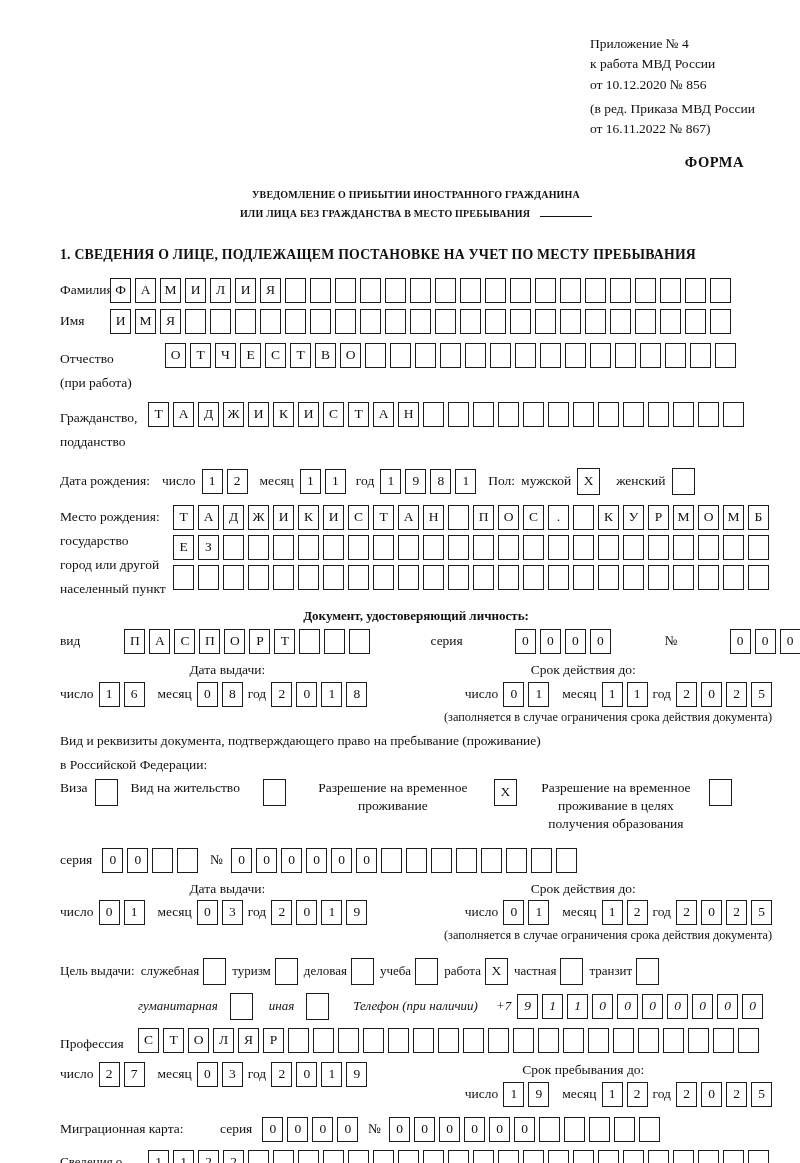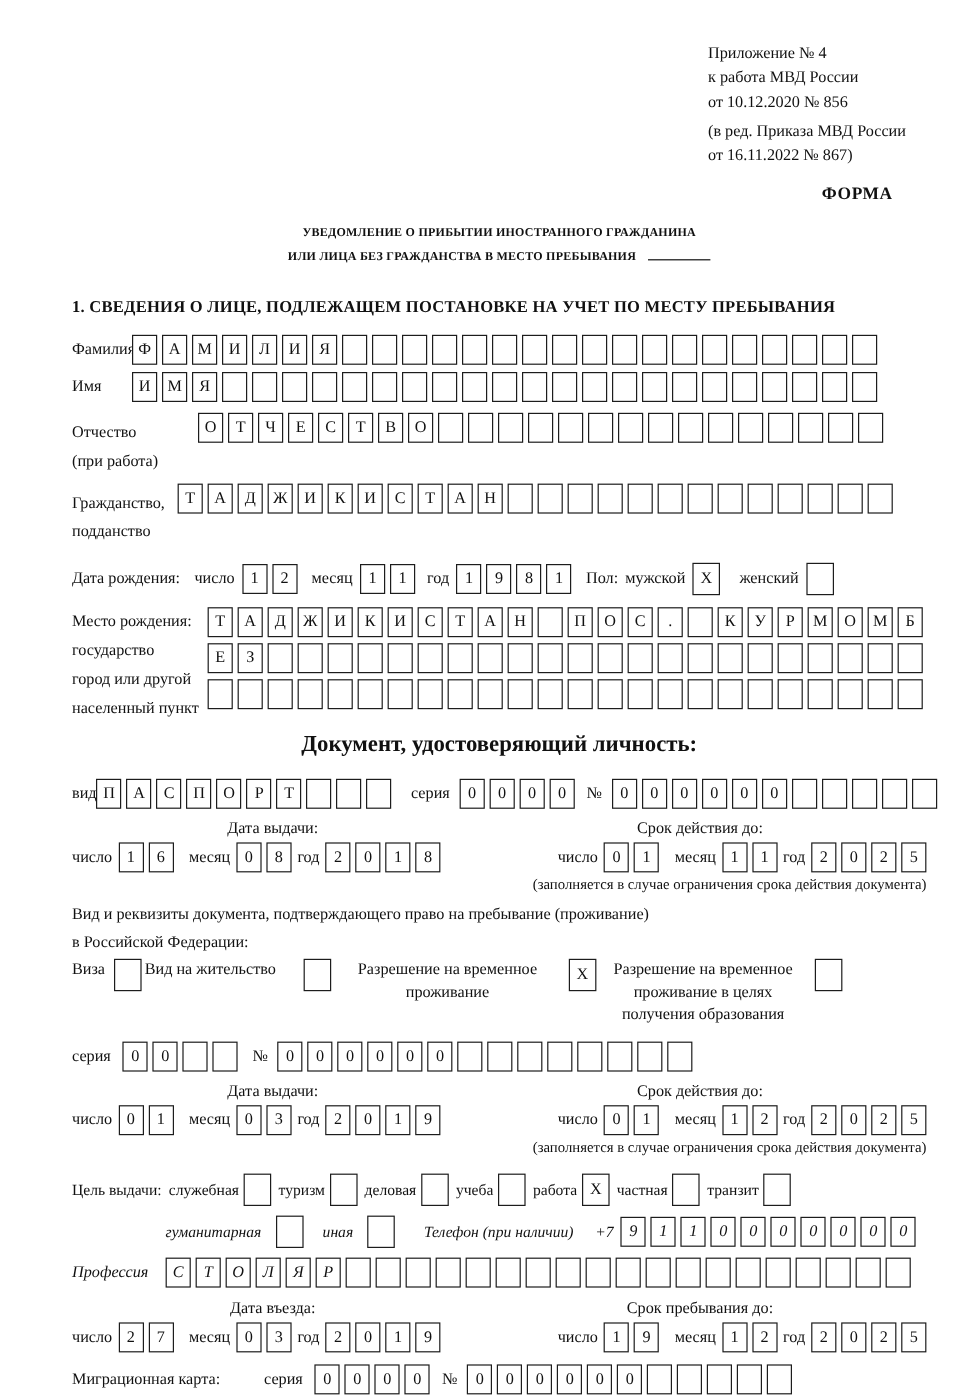--- a/index.html
+++ b/index.html
@@ -34,21 +34,21 @@
   .inline-lbl{padding-top:4px;white-space:nowrap;}
   .dates-row{display:flex;margin-top:8px;}
   .dates-col{display:flex;flex-direction:column;}
   .dates-col.left{flex:0 0 47%;}
   .dates-col.right{flex:1;}
   .dates-head{text-align:center;margin-bottom:3px;}
   .dates-fields{display:flex;align-items:center;gap:5px;}
   .dates-fields .inline-lbl{padding-top:0;}
   .doc-note{text-align:right;font-size:12.3px;margin-top:3px;}
 
-  .center-bold{text-align:center;font-weight:bold;font-size:19px;}
+  .center-bold{text-align:center;font-weight:bold;font-size:13px;}
   .opt{display:inline-flex;align-items:center;gap:4px;white-space:nowrap;}
   .optcol{display:inline-flex;align-items:flex-start;gap:7px;}
   .optcol .txt{text-align:center;line-height:1.35;}
   .purpose-row{display:flex;align-items:center;gap:6px;font-size:13px;margin-top:14px;white-space:nowrap;}
 </style>
 </head>
 <body>
 
 <div class="appendix">
   <div>Приложение № 4</div>
@@ -310,21 +310,21 @@
         <span class="cell"></span>
         <span class="cell"></span>
         <span class="cell"></span>
         <span class="cell"></span>
       </span>
   </div>
 </div>
 
 <div class="center-bold" style="margin-top:7px;">Документ, удостоверяющий личность:</div>
 
-<div class="frow" style="margin-top:17px;align-items:center;">
+<div class="frow" style="margin-top:5px;align-items:center;gap:44px;">
   <span class="inline-lbl" style="padding-top:0;width:52px;">вид</span>
   <span class="cells">
       <span class="cell">П</span>
       <span class="cell">А</span>
       <span class="cell">С</span>
       <span class="cell">П</span>
       <span class="cell">О</span>
       <span class="cell">Р</span>
       <span class="cell">Т</span>
       <span class="cell"></span>
@@ -398,21 +398,21 @@
           <span class="cell">5</span>
         </span>
     </div>
     <div class="doc-note">(заполняется в случае ограничения срока действия документа)</div>
   </div>
 </div>
 
 <div style="margin-top:8px;">Вид и реквизиты документа, подтверждающего право на пребывание (проживание)</div>
 <div style="margin-top:7px;">в Российской Федерации:</div>
 
-<div class="frow" style="margin-top:5px;gap:3px;">
+<div class="frow" style="margin-top:5px;gap:13px;">
   <span class="optcol">
     <span class="txt">Виза</span>
     <span class="cells cb">
         <span class="cell"></span>
       </span>
   </span>
   <span class="optcol">
     <span class="txt">Вид на жительство</span>
     <span class="cells cb" style="margin-left:16px;">
         <span class="cell"></span>
@@ -575,21 +575,21 @@
       <span class="cell">0</span>
       <span class="cell">0</span>
       <span class="cell">0</span>
       <span class="cell">0</span>
       <span class="cell">0</span>
       <span class="cell">0</span>
       <span class="cell">0</span>
     </span>
 </div>
 
-<div class="frow" style="margin-top:8px;align-items:center;font-style:italic;">
+<div class="frow" style="margin-top:8px;align-items:flex-end;">
   <div class="flabel" style="width:78px;padding-top:0;">Профессия</div>
   <span class="cells">
       <span class="cell">С</span>
       <span class="cell">Т</span>
       <span class="cell">О</span>
       <span class="cell">Л</span>
       <span class="cell">Я</span>
       <span class="cell">Р</span>
       <span class="cell"></span>
       <span class="cell"></span>
@@ -608,21 +608,20 @@
       <span class="cell"></span>
       <span class="cell"></span>
       <span class="cell"></span>
       <span class="cell"></span>
       <span class="cell"></span>
     </span>
 </div>
 
 <div class="dates-row" style="margin-top:9px;">
   <div class="dates-col left">
-    <div class="dates-head">Дата въезда:</div>
     <div class="dates-fields">
       <span class="inline-lbl">число</span>
       <span class="cells">
           <span class="cell">2</span>
           <span class="cell">7</span>
         </span>
       <span class="inline-lbl" style="margin-left:8px;">месяц</span>
       <span class="cells">
           <span class="cell">0</span>
           <span class="cell">3</span>

